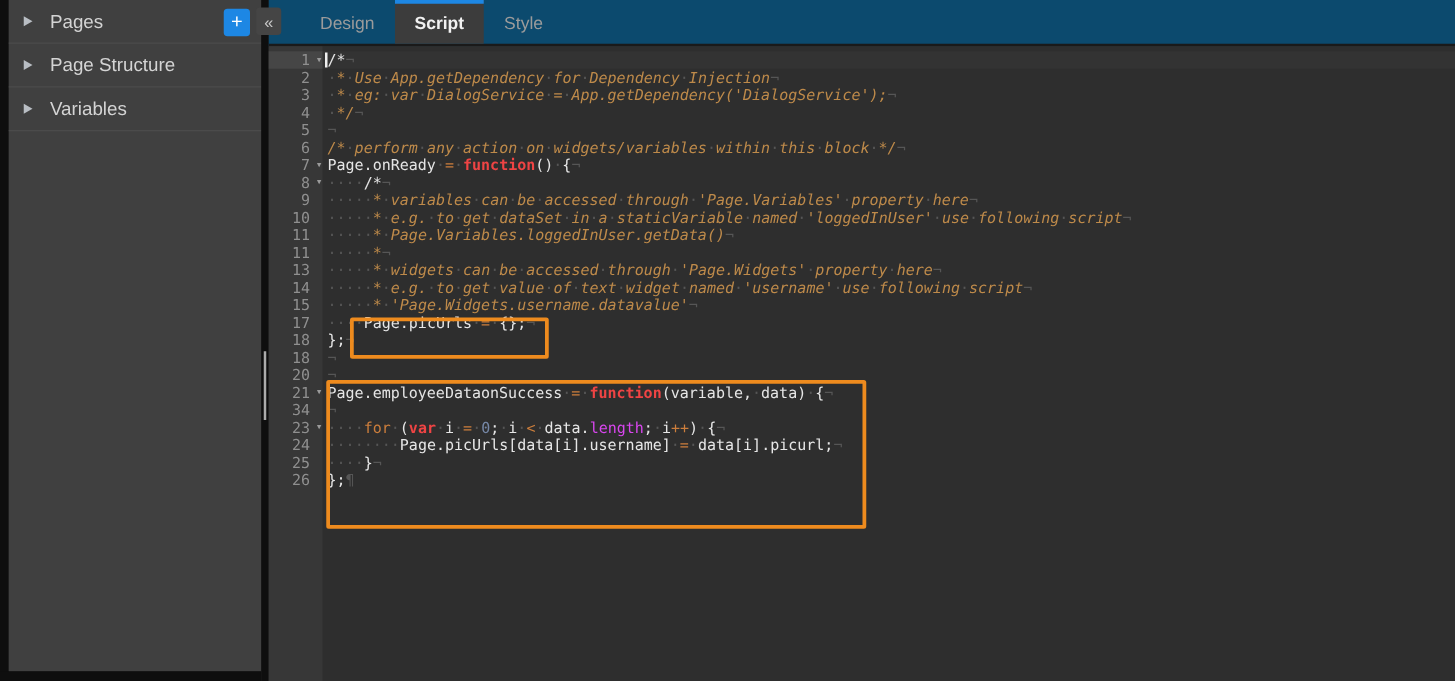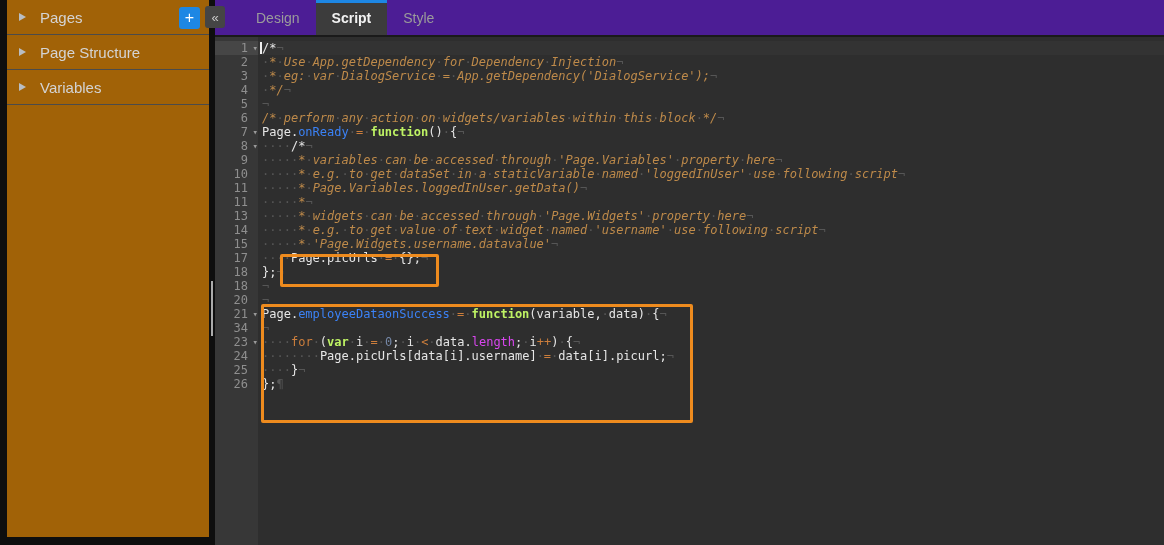--- a/index.html
+++ b/index.html
@@ -8,21 +8,21 @@
     position:relative; width:1164px; height:545px; overflow:hidden;
     background:#2E2E2E; font-family:"Liberation Sans", sans-serif;
   }
   
   .left-edge { position:absolute; left:0; top:0; width:7px; height:545px; background:#0E0E0E; }
   .v-strip   { position:absolute; left:209px; top:0; width:6px; height:545px; background:#0E0E0E; }
   .v-thumb   { position:absolute; left:211px; top:281px; width:2px; height:55px; background:#ABABAB; }
   .sidebar-footer { position:absolute; left:0; top:537px; width:209px; height:8px; background:#0E0E0E; }
 
   
-  .sidebar { position:absolute; left:7px; top:0; width:202px; height:537px; background:#a16207; }
+  .sidebar { position:absolute; left:7px; top:0; width:202px; height:537px; background:#404040; }
   .side-row {
     height:35px; display:flex; align-items:center; padding-left:12px;
     border-bottom:1px solid #4B4B4B; cursor:pointer;
   }
   .caret {
     width:0; height:0; border-left:7px solid #B9BEC4;
     border-top:4.5px solid transparent; border-bottom:4.5px solid transparent;
     margin-right:14px; flex:0 0 auto;
   }
   .side-label { color:#D4D4D4; font-size:15px; }
@@ -33,21 +33,21 @@
   }
   .collapse-btn {
     position:absolute; left:205px; top:6px; width:20px; height:22px;
     background:#454545; border-radius:3px; color:#C9C9C9; font-size:13px;
     display:flex; align-items:center; justify-content:center; z-index:6;
   }
 
   
   .tabbar {
     position:absolute; left:215px; top:0; width:949px; height:37px;
-    background:#4c1d95; border-bottom:2px solid #1A1A1A;
+    background:#0c4a6e; border-bottom:2px solid #1A1A1A;
     display:flex; align-items:stretch; padding-left:25px;
   }
   .tab {
     padding:0 16px; display:flex; align-items:center;
     color:#9B9B9B; font-size:14px; cursor:pointer;
   }
   .tab.active {
     background:#3C3C3C; color:#F2F2F2; font-weight:bold;
     box-shadow:inset 0 3px 0 #1D87E4;
   }
@@ -60,24 +60,24 @@
   .gcell {
     position:relative; flex:0 0 43px; width:43px; text-align:right;
     padding-right:10px; color:#8F8F8F;
   }
   .line-row.active .gcell { background:#464646; }
   .line-row.active .ccell { background:#333333; }
   .fold { position:absolute; right:0; top:0; font-size:9px; color:#9A9A9A; }
   .ccell { flex:1 1 auto; padding-left:4px; color:#E6E6E6; }
   .tk-pl { color:#E6E6E6; }
   .tk-cm { color:#BE8A4A; font-style:italic; }
-  .tk-fn { color:#3b82f6; }
+  .tk-fn { color:#e5e5e5; }
   .tk-op { color:#CC7E3C; }
   .tk-ct { color:#CC7E3C; }
-  .tk-kw { color:#bef264; font-weight:bold; }
+  .tk-kw { color:#ef4444; font-weight:bold; }
   .tk-pr { color:#E6E6E6; }
   .tk-nu { color:#7587A6; }
   .tk-sp { color:#d946ef; }
   .ws    { color:#565656; font-style:normal; font-weight:normal; }
   .cursor { position:absolute; left:45px; top:5px; width:2px; height:12px; background:#EFEFEF; z-index:4; }
 
   
   .hl-box { position:absolute; border:3px solid #EE8B1E; border-radius:2px; z-index:10; pointer-events:none; }
   .hl-box-1 { left:280px; top:254px; width:159px; height:33px; }
   .hl-box-2 { left:261px; top:304px; width:432px; height:119px; }

